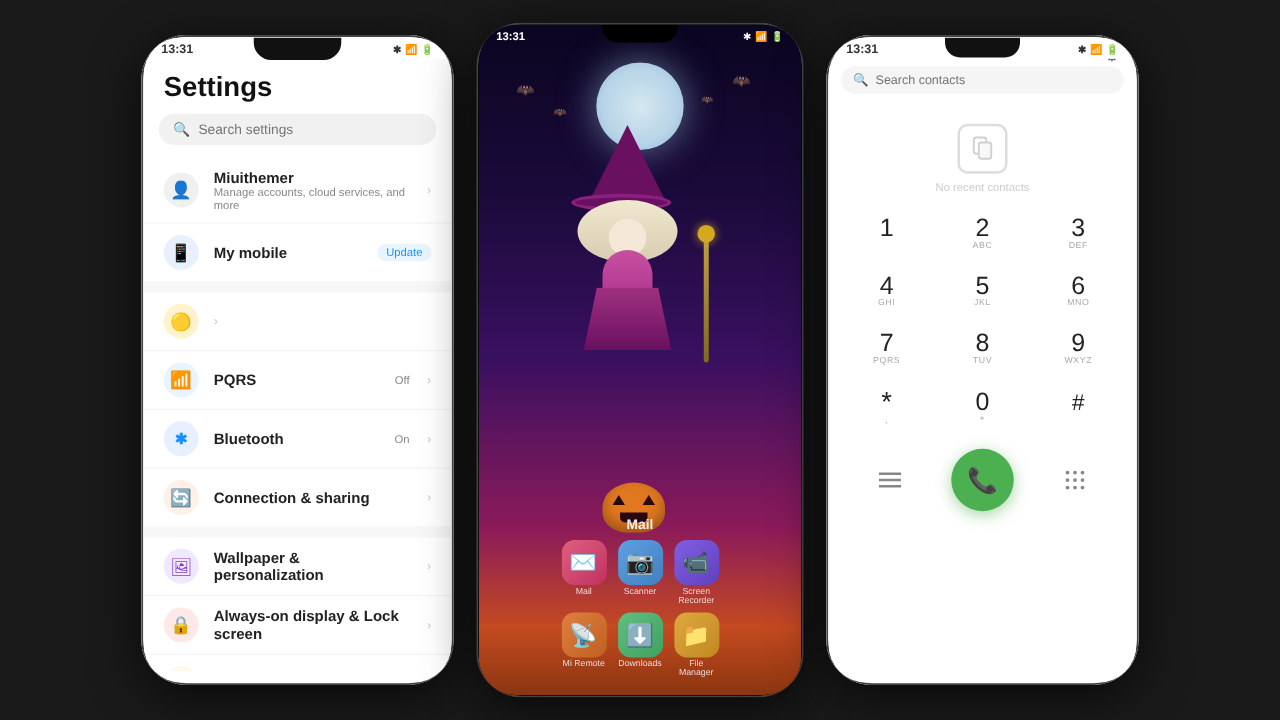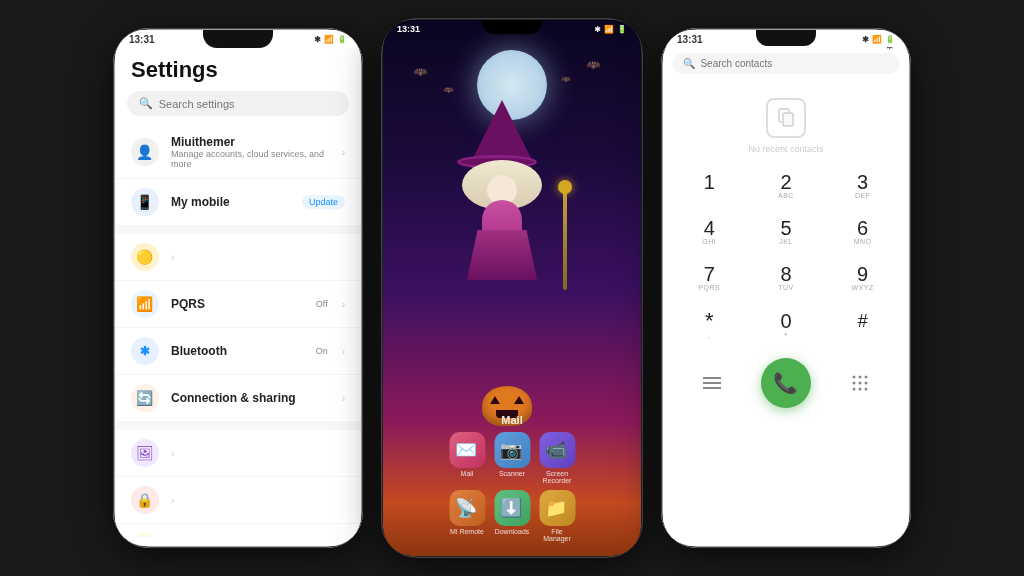--- a/index.html
+++ b/index.html
@@ -355,25 +355,31 @@
         <div class="item-text">
           <div class="item-title">Connection &amp; sharing</div>
         </div>
         <span class="chevron">›</span>
       </div>
 
       <div class="settings-divider"></div>
 
       <div class="settings-item">
         <div class="icon-circle" style="background:#f0e8ff;color:#8040c0">🖼</div>
+        <div class="item-text">
+          <div class="item-title">Wallpaper &amp; personalization</div>
+        </div>
         <span class="chevron">›</span>
       </div>
 
       <div class="settings-item">
         <div class="icon-circle" style="background:#ffe8e8;color:#d04040">🔒</div>
+        <div class="item-text">
+          <div class="item-title">Always-on display &amp; Lock screen</div>
+        </div>
         <span class="chevron">›</span>
       </div>
 
       <div class="settings-item">
         <div class="icon-circle" style="background:#fff9e8;color:#f0a800">☀️</div>
 
       </div>
 
     </div>
   </div>

